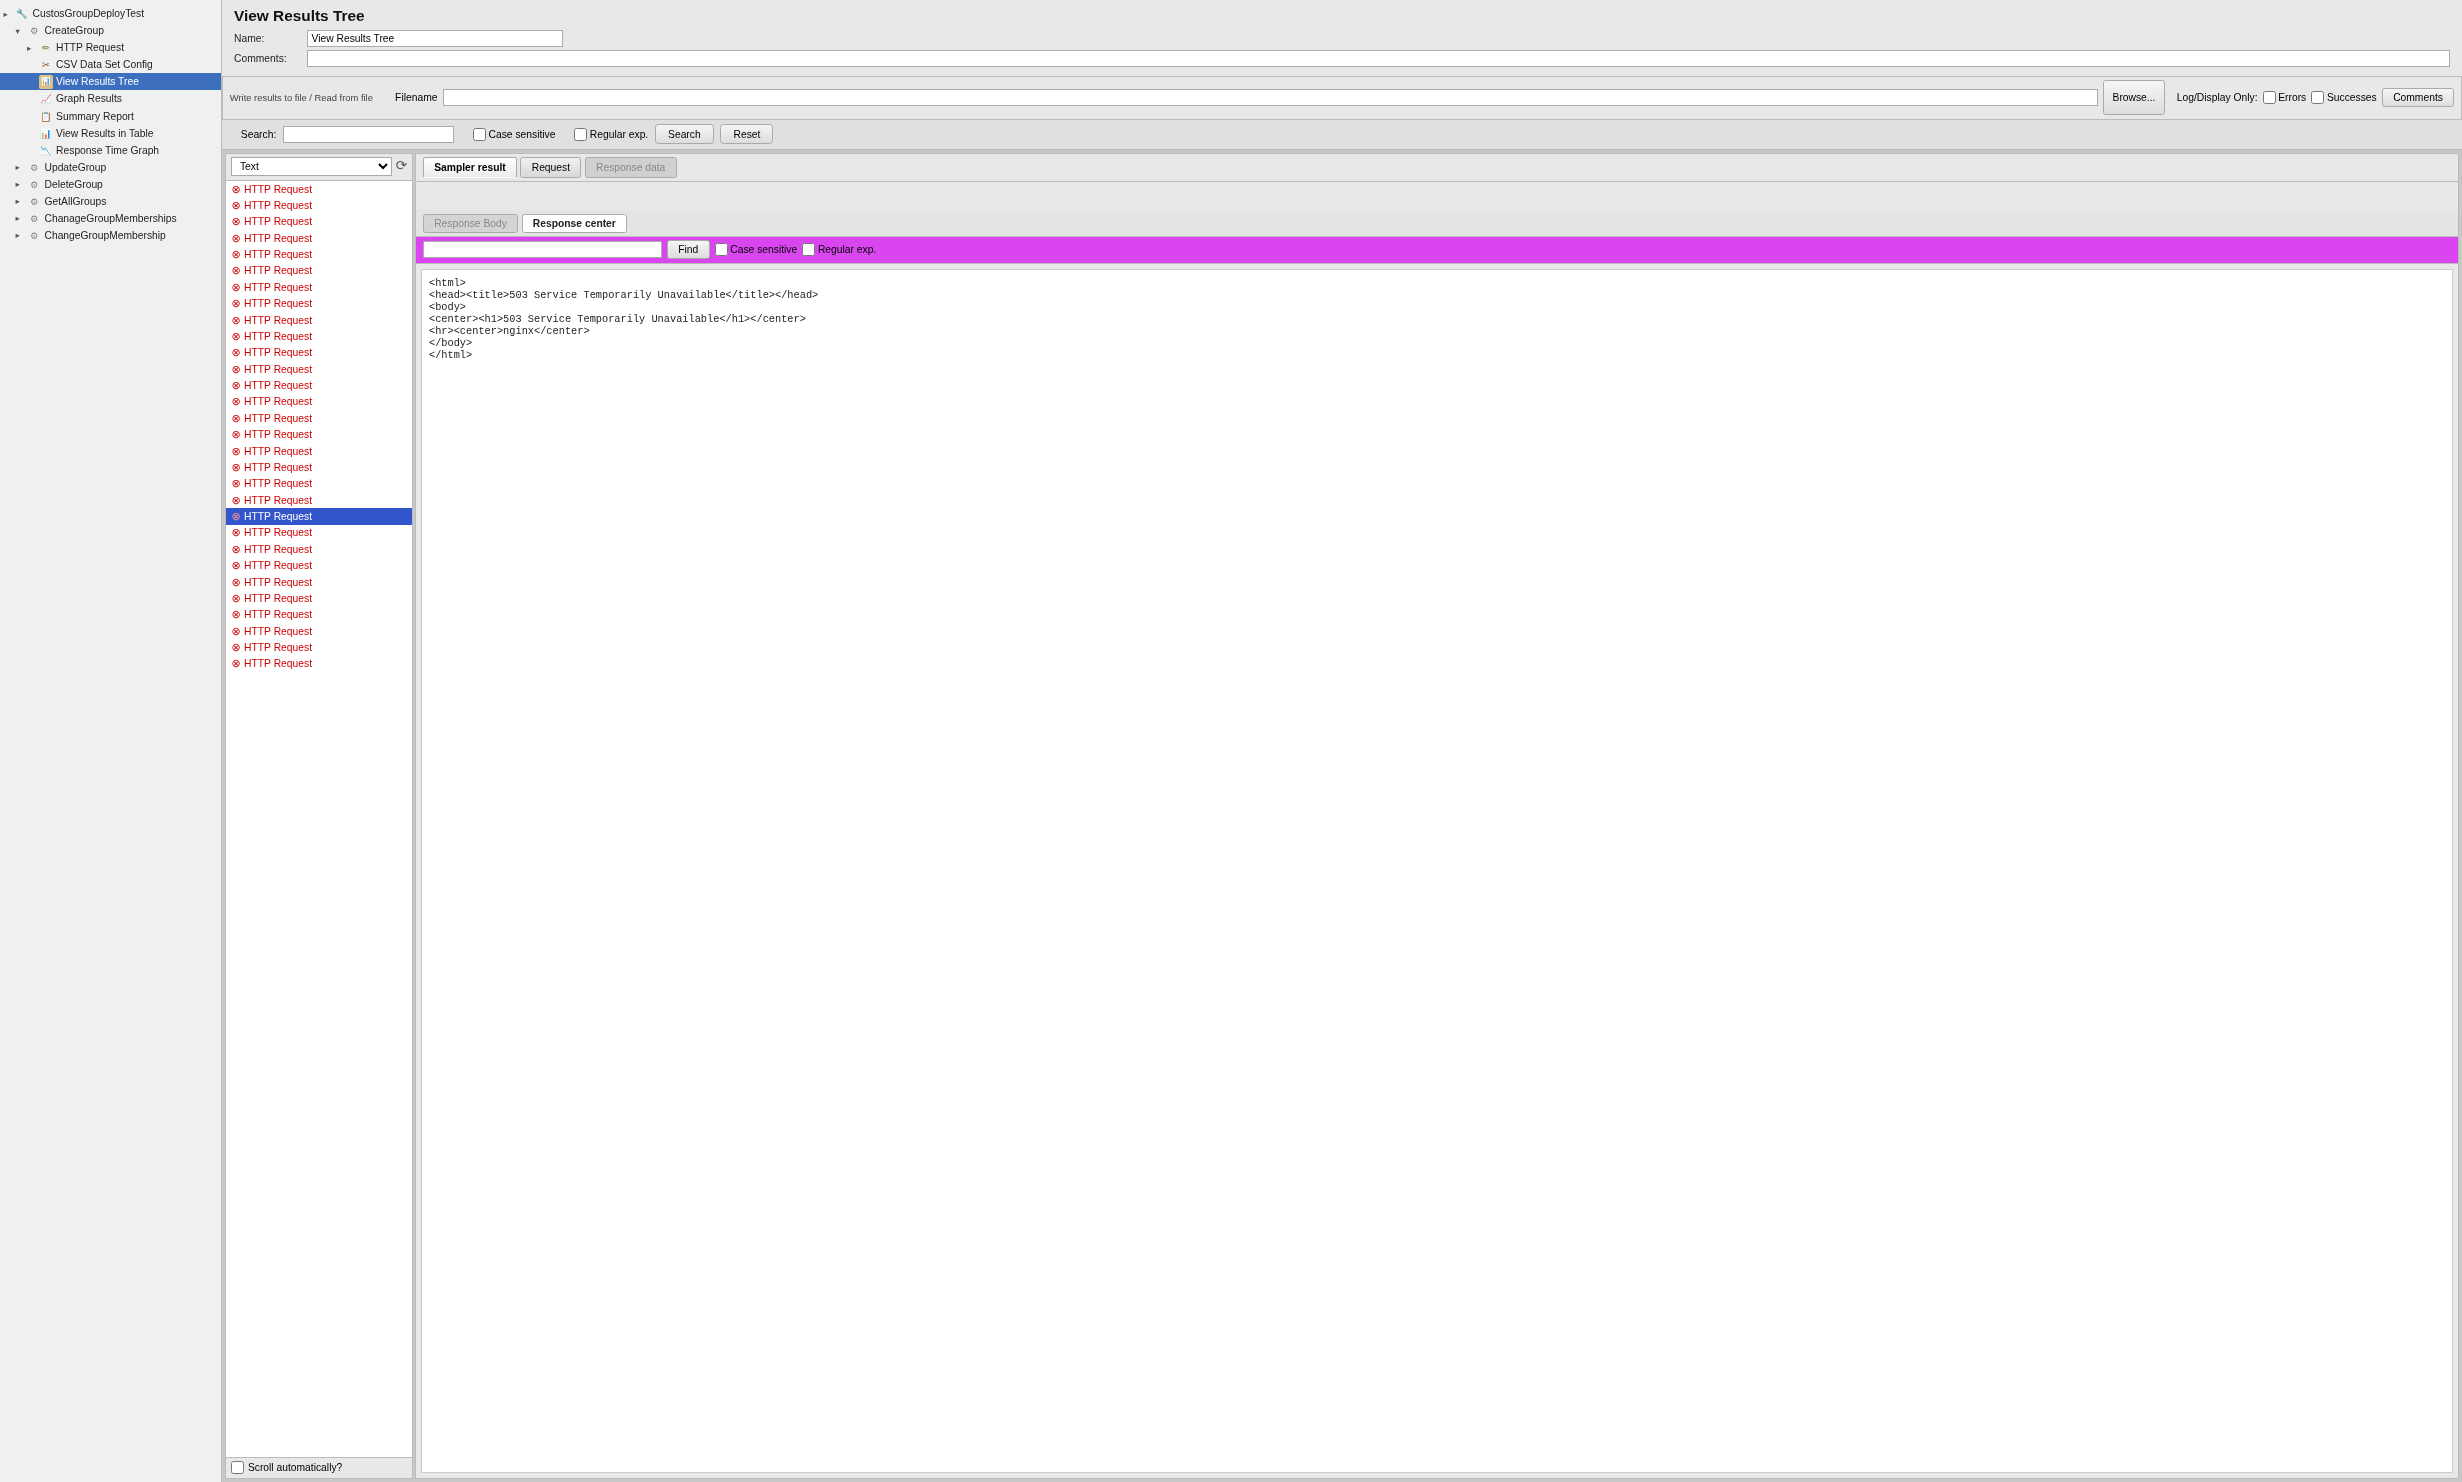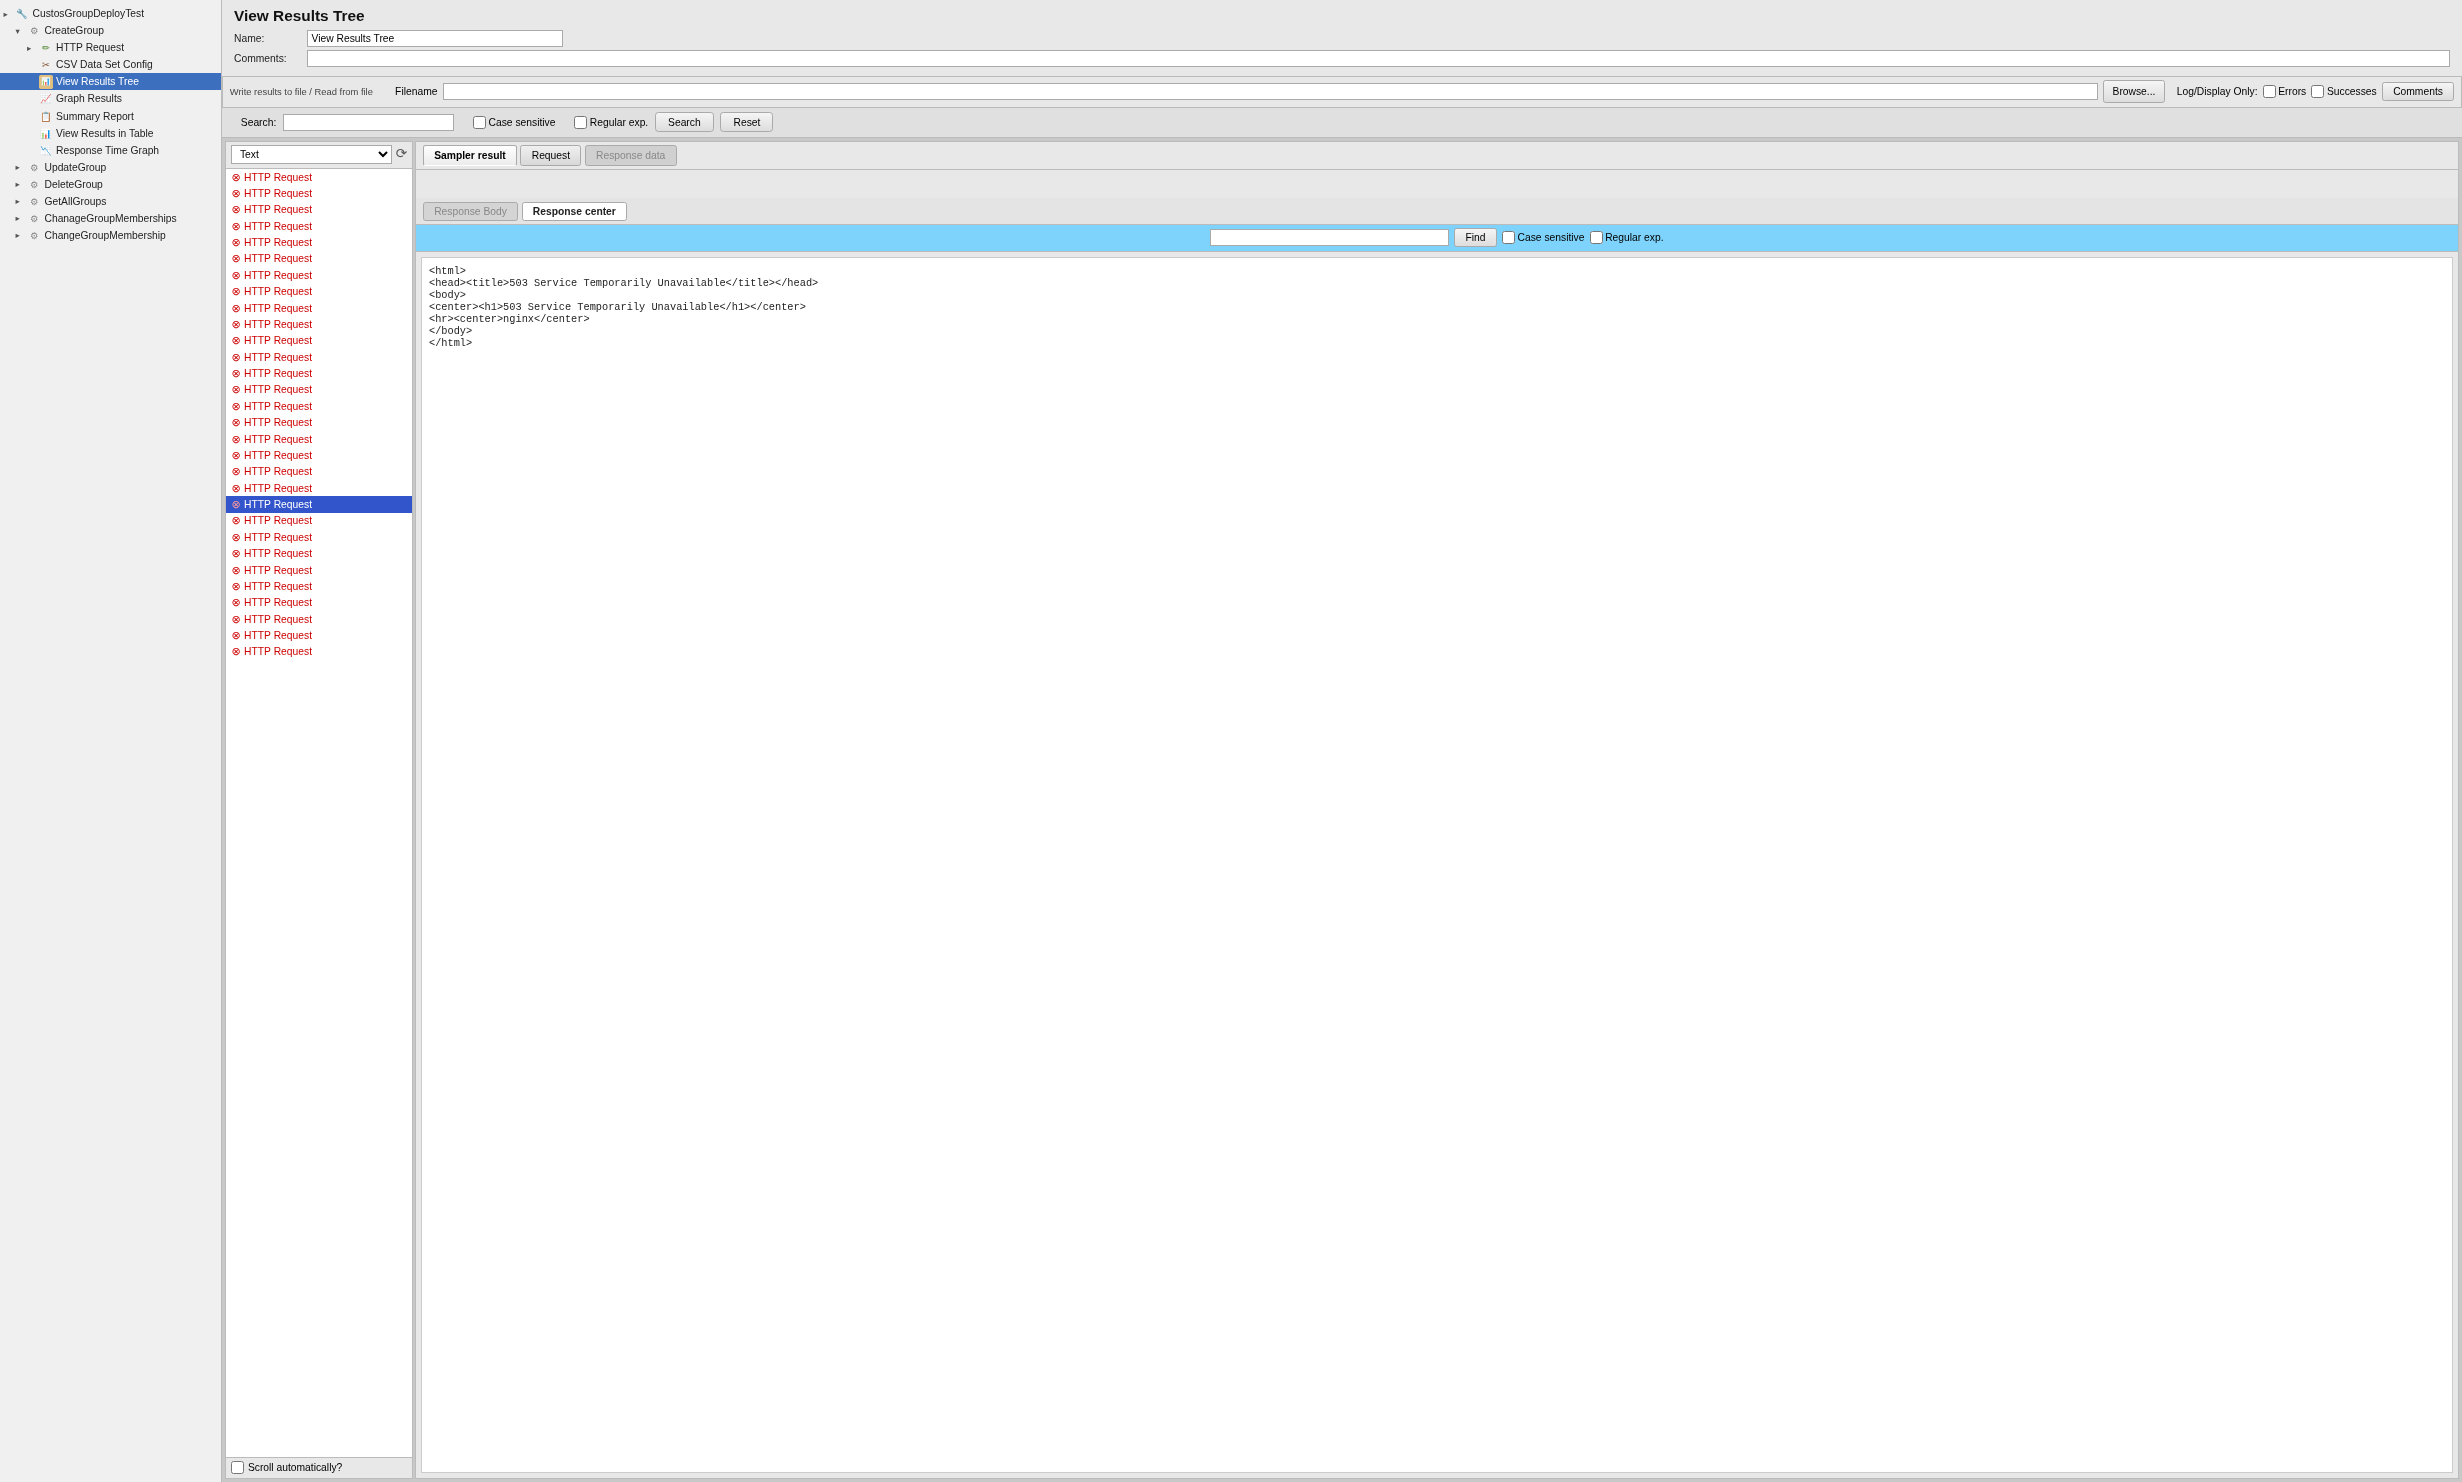--- a/index.html
+++ b/index.html
@@ -118,21 +118,21 @@
     }
     .file-input {
       flex: 1;
       height: 17px;
       border: 0.9px solid #aaa;
       background: white;
       font-size: 10.3px;
       padding: 0 3.4px;
     }
     .btn {
-      height: 23px;
+      height: 35px;
       padding: 0 8.5px;
       font-size: 10.3px;
       background: linear-gradient(to bottom, #f5f5f5, #ddd);
       border: 0.9px solid #aaa;
       border-radius: 2.6px;
       cursor: pointer;
       white-space: nowrap;
     }
     .btn-configure {
       height: 19px;
@@ -304,24 +304,23 @@
     .sub-tab-btn.active {
       background: white;
       color: #222;
       font-weight: 600;
     }
 
     #find-bar {
       display: flex;
       align-items: center;
       padding: 3.4px 6.8px;
-      background: #7dd3fc;
+      background: #d946ef;
       border-bottom: 0.9px solid #bbb;
       gap: 5.1px;
-      justify-content: center;
     }
     #find-input {
       width: 239px;
       height: 17px;
       border: 0.9px solid #aaa;
       background: white;
       font-size: 10.3px;
       padding: 0 3.4px;
     }
     .btn-find {

